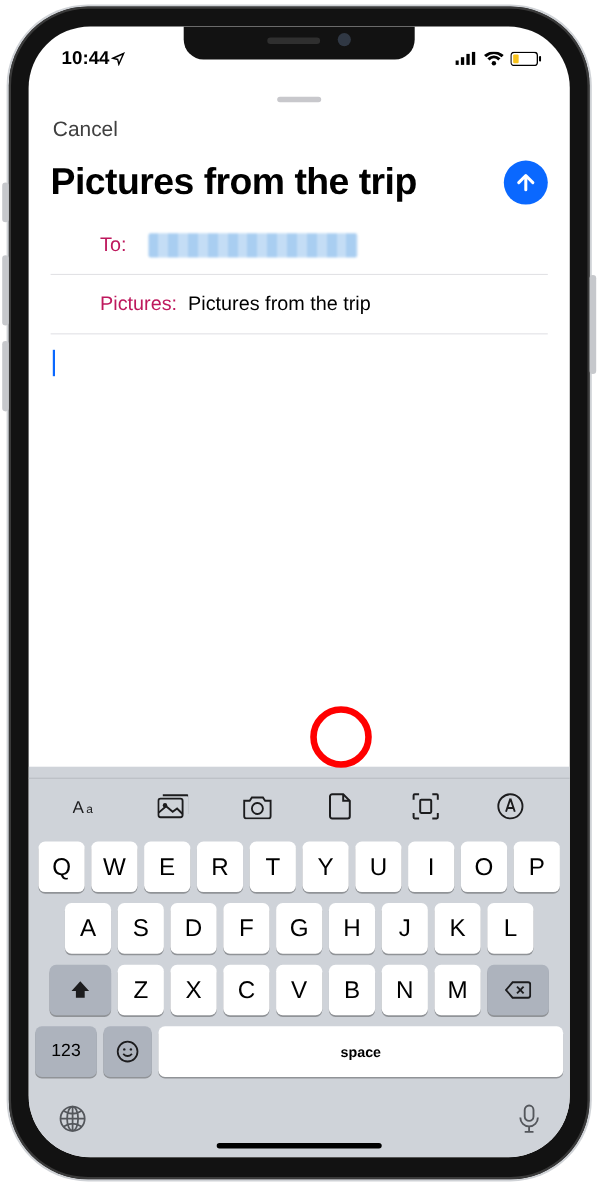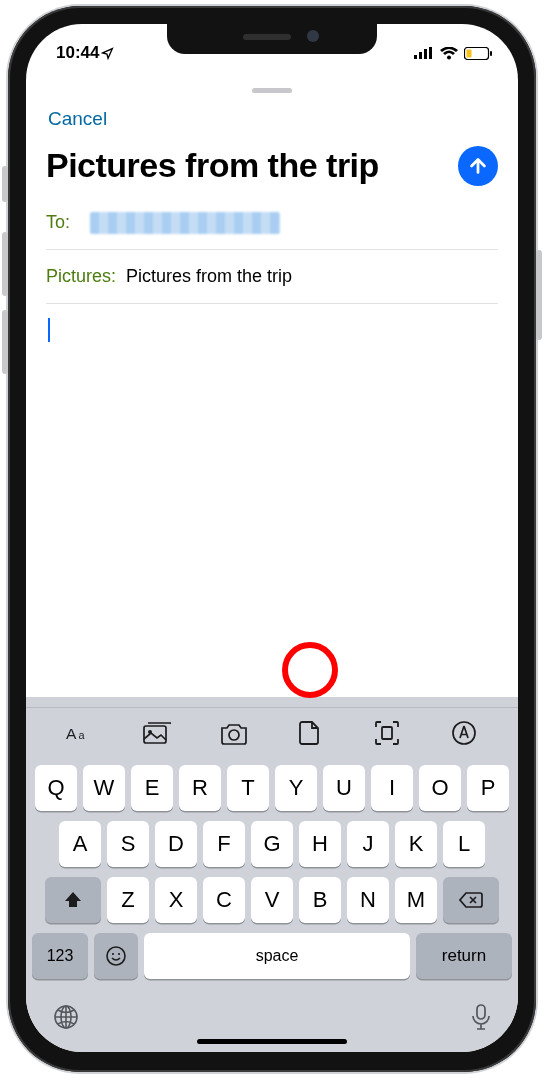--- a/index.html
+++ b/index.html
@@ -66,40 +66,40 @@
 }
 .status-time { font-size: 17px; display: flex; align-items: center; gap: 2px; }
 .status-right { display: flex; align-items: center; gap: 6px; }
 .status-right svg { display: block; }
 
 
 .handle-row { height: 28px; display: flex; justify-content: center; align-items: center; }
 .handle { width: 40px; height: 5px; background: #c8c8cc; border-radius: 3px; }
 
 .cancel-row { padding: 4px 22px 6px; }
-.cancel-btn { color: #0369a1; font-size: 19px; background: none; border: none; cursor: pointer; }
+.cancel-btn { color: #404040; font-size: 19px; background: none; border: none; cursor: pointer; }
 
 .subject-row { display: flex; align-items: center; padding: 10px 20px 10px 20px; gap: 8px; }
 .subject-title { font-size: 34px; font-weight: 800; letter-spacing: -0.5px; line-height: 1.05; flex: 1; overflow-wrap: anywhere; }
 .send-btn {
   width: 40px; height: 40px; border-radius: 50%;
   background: #0a68ff;
   display: flex; align-items: center; justify-content: center;
   border: none; cursor: pointer; flex-shrink: 0;
 }
 .send-btn svg { stroke: #fff; }
 
 .field-list { padding: 0 20px; }
 .field {
   display: flex; align-items: center;
   border-bottom: 1px solid #e2e2e5;
   height: 54px;
   font-size: 18px;
 }
-.field-label { color: #4d7c0f; margin-right: 10px; min-width: 34px; white-space: nowrap; }
+.field-label { color: #be185d; margin-right: 10px; min-width: 34px; white-space: nowrap; margin-left: 45px; }
 .field-label.subj { min-width: 70px; }
 .field-input { border: 0; outline: 0; font-size: 18px; width: 100%; background: transparent; }
 
 .blur-chip {
   display: inline-block; height: 22px; width: 190px;
   background: repeating-linear-gradient(90deg, #a9cef1 0 9px, #c4ddf5 9px 18px);
   border-radius: 2px; filter: blur(1px);
 }
 
 .compose-body { padding: 14px 22px; height: 164px; }
@@ -138,21 +138,21 @@
   display: flex; align-items: center; justify-content: center;
   font-size: 22px; font-weight: 400;
   cursor: pointer; border: none;
   width: 42px;
 }
 .key.gray { background: #adb3bd; }
 .key.shift { width: 56px; }
 .key.del { width: 56px; }
 .key.num { width: 56px; font-size: 16px; }
 .key.emoji { width: 44px; }
-.key.space { flex: 1; font-size: 16px; }
+.key.space { flex: 1; font-size: 13px; font-weight: bold; }
 .key.return { width: 96px; font-size: 17px; }
 
 .kb-bottom {
   display: flex; align-items: center; justify-content: space-between;
   padding: 6px 26px 18px;
 }
 .kb-bottom button { background: none; border: none; color: #4b4f55; cursor: pointer; }
 
 .home-ind {
   position: absolute;
@@ -333,21 +333,20 @@
           <button class="key gray num">123</button>
           <button class="key gray emoji">
             <svg width="22" height="22" viewBox="0 0 22 22" fill="none" stroke="#1c1c1e" stroke-width="1.6">
               <circle cx="11" cy="11" r="9"></circle>
               <circle cx="8" cy="9" r="1.1" fill="#1c1c1e" stroke="none"></circle>
               <circle cx="14" cy="9" r="1.1" fill="#1c1c1e" stroke="none"></circle>
               <path d="M7 13 Q11 17 15 13"></path>
             </svg>
           </button>
           <button class="key space">space</button>
-          <button class="key gray return">return</button>
         </div>
       </div>
 
       <div class="kb-bottom">
         <button>
           <svg width="28" height="28" viewBox="0 0 28 28" fill="none" stroke="#54575c" stroke-width="1.6">
             <circle cx="14" cy="14" r="11"></circle>
             <path d="M3 14 h22 M14 3 v22 M6 7 Q14 12 22 7 M6 21 Q14 16 22 21"></path>
             <ellipse cx="14" cy="14" rx="5" ry="11"></ellipse>
           </svg>

